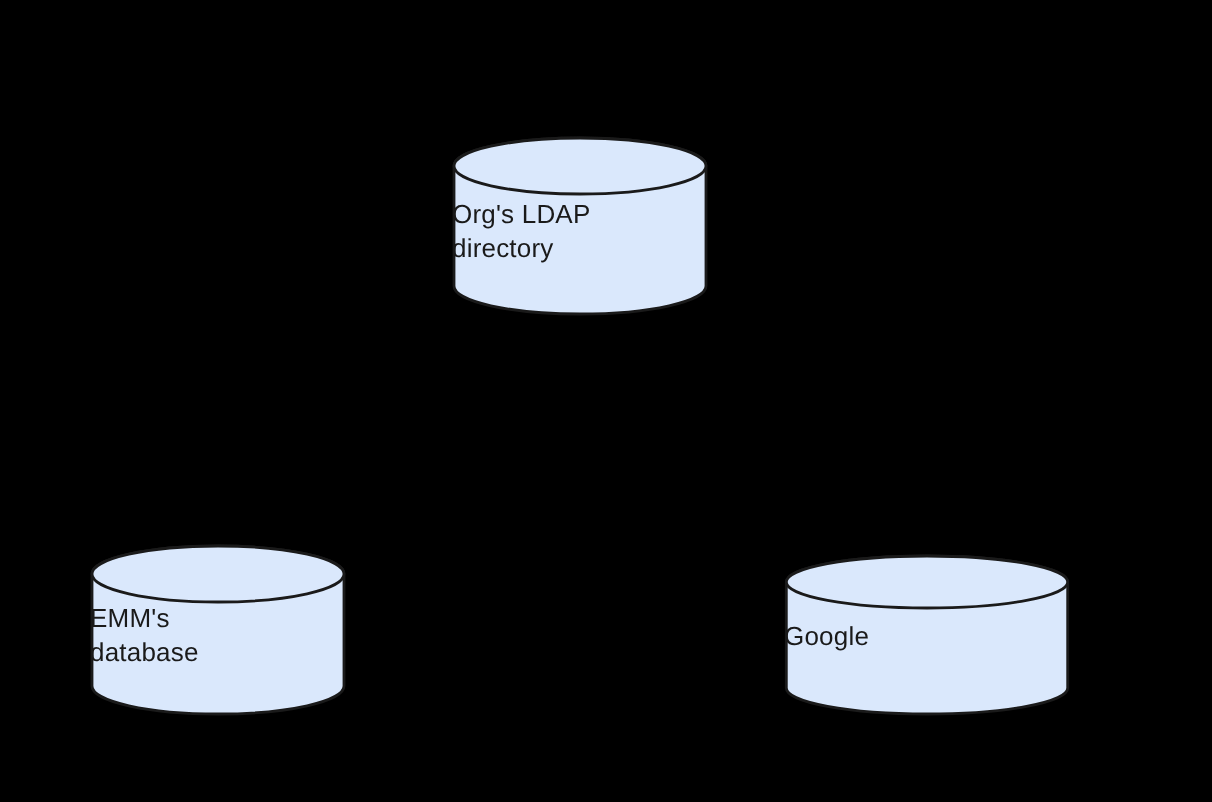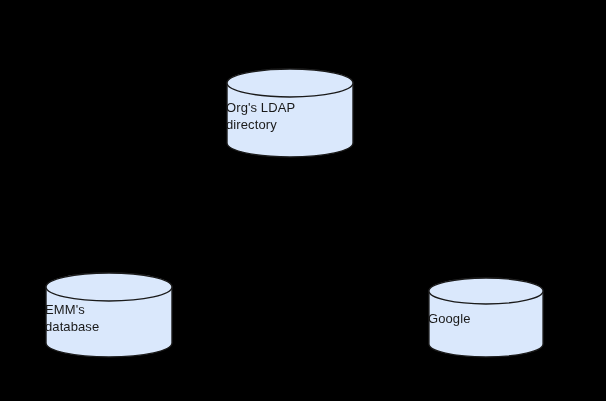--- a/index.html
+++ b/index.html
@@ -66,21 +66,21 @@
 
   <div class="node two-line" id="node-emm" style="left: 45px; top: 272px; width: 128px; height: 86px; padding-left: 34px;">
     <svg class="shape" viewBox="0 0 128 86" preserveAspectRatio="none">
       <path d="M1,15 A63,14 0 0 1 127,15 L127,71 A63,14 0 0 1 1,71 Z" fill="#dae8fc" stroke="#1a1a1a" stroke-width="1.4" vector-effect="non-scaling-stroke"></path>
       <ellipse cx="64" cy="15" rx="63" ry="14" fill="#dae8fc" stroke="#1a1a1a" stroke-width="1.4" vector-effect="non-scaling-stroke"></ellipse>
     </svg>
     <div class="label">EMM's
 database</div>
   </div>
 
-  <div class="node one-line" id="node-google" style="left: 428px; top: 277px; width: 116px; height: 81px;">
+  <div class="node one-line" id="node-google" style="left: 392px; top: 277px; width: 143px; height: 81px;">
     <svg class="shape" viewBox="0 0 124 81" preserveAspectRatio="none">
       <path d="M1,14 A61,13 0 0 1 123,14 L123,67 A61,13 0 0 1 1,67 Z" fill="#dae8fc" stroke="#1a1a1a" stroke-width="1.4" vector-effect="non-scaling-stroke"></path>
       <ellipse cx="62" cy="14" rx="61" ry="13" fill="#dae8fc" stroke="#1a1a1a" stroke-width="1.4" vector-effect="non-scaling-stroke"></ellipse>
     </svg>
     <div class="label">Google</div>
   </div>
 
 </div>
 
 </body></html>

